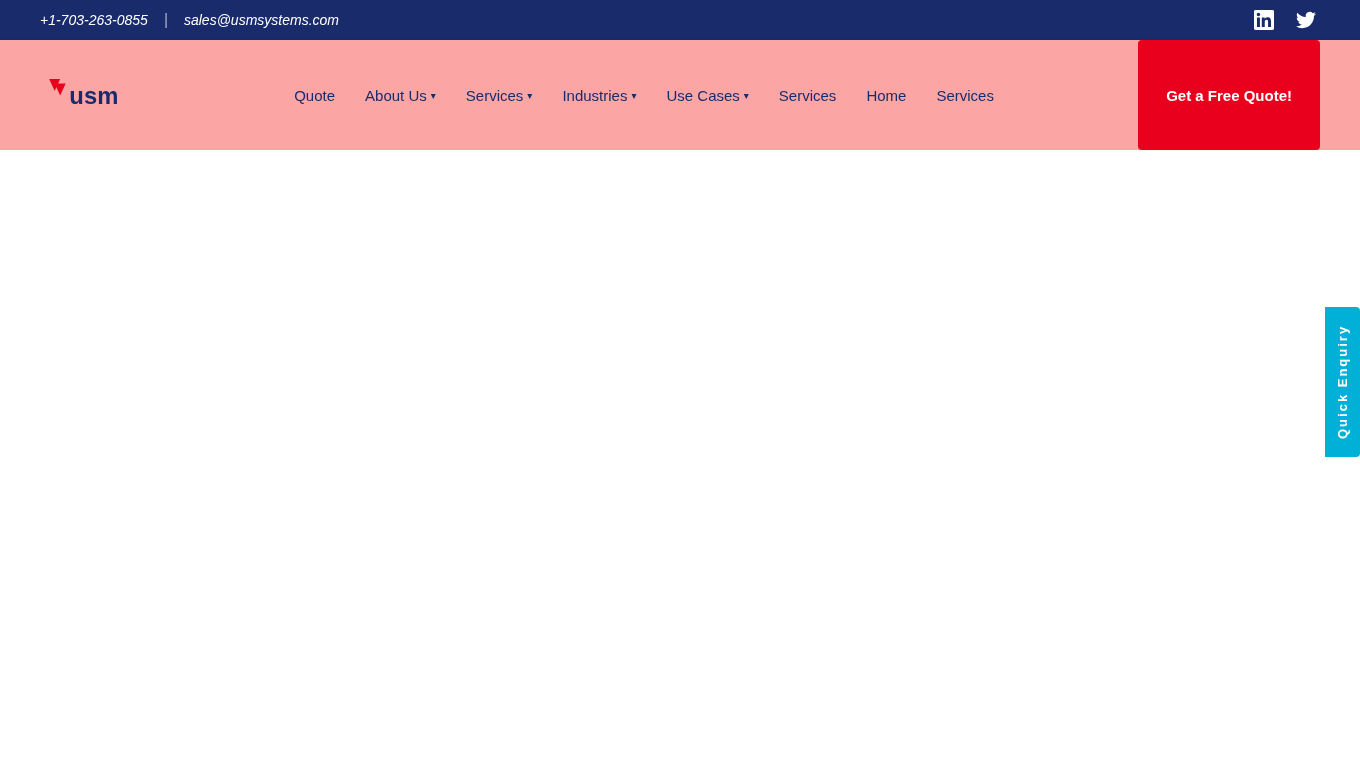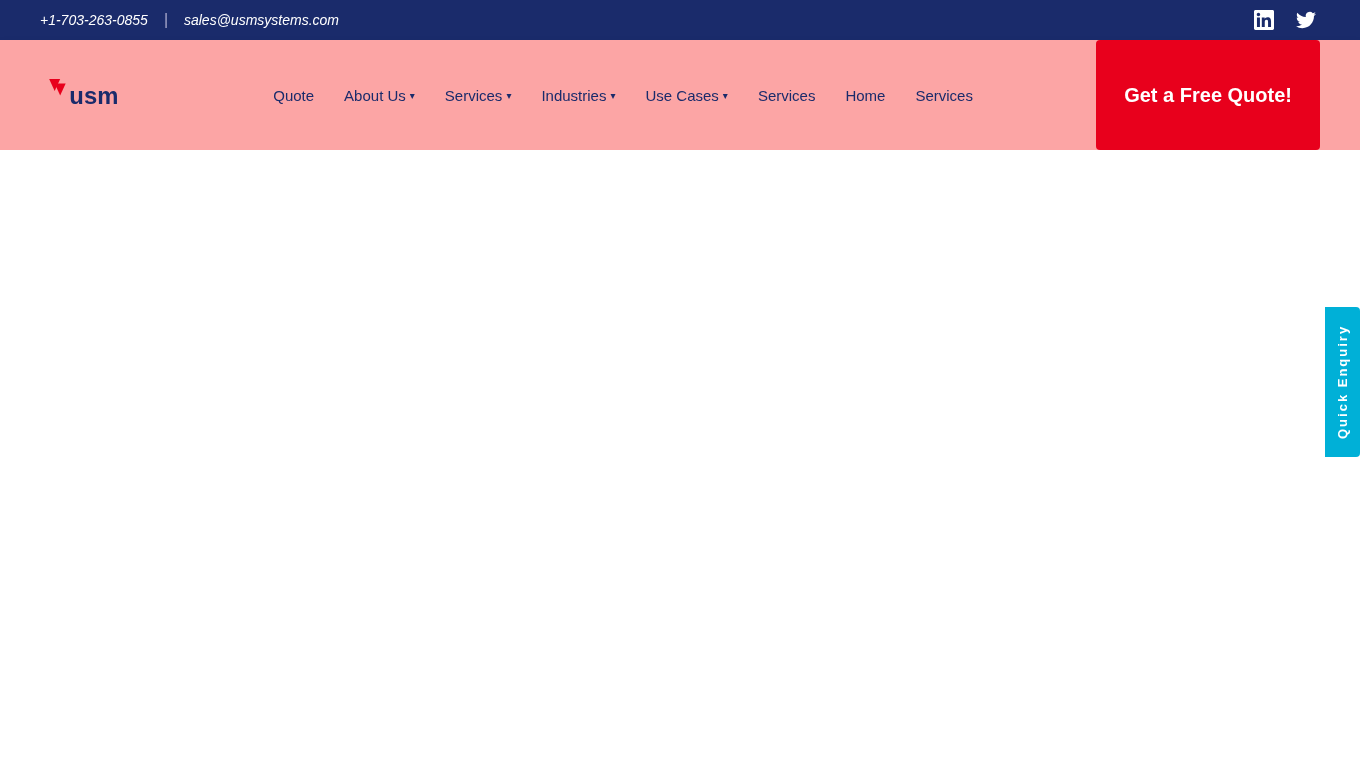--- a/index.html
+++ b/index.html
@@ -106,21 +106,21 @@
     .chevron-down {
       font-size: 10px;
       color: #1a2b6b;
     }
 
     .cta-button {
       background: #e8001c;
       color: #ffffff;
       border: none;
       padding: 16px 28px;
-      font-size: 20px;
+      font-size: 15px;
       font-weight: 600;
       cursor: pointer;
       border-radius: 4px;
       white-space: nowrap;
     }
 
     
     .main-content {
       background: #ffffff;
       min-height: 610px;

